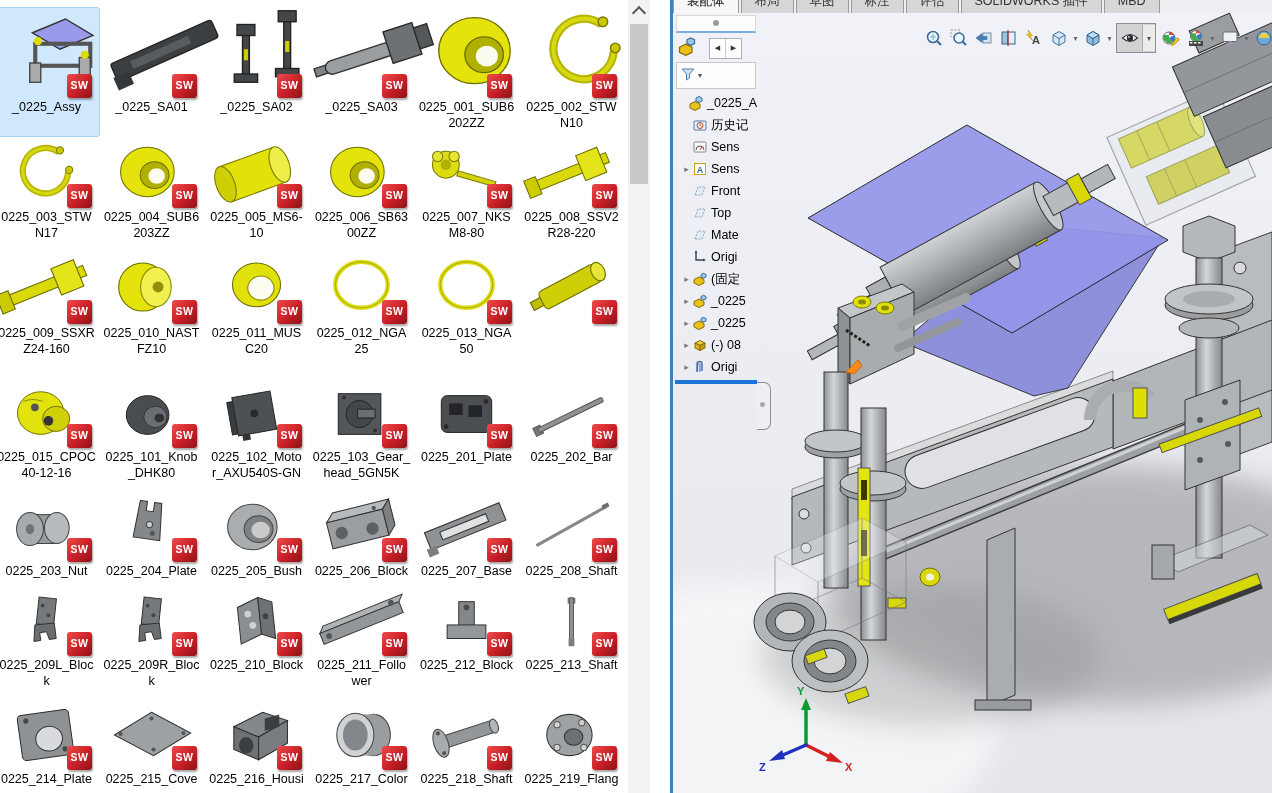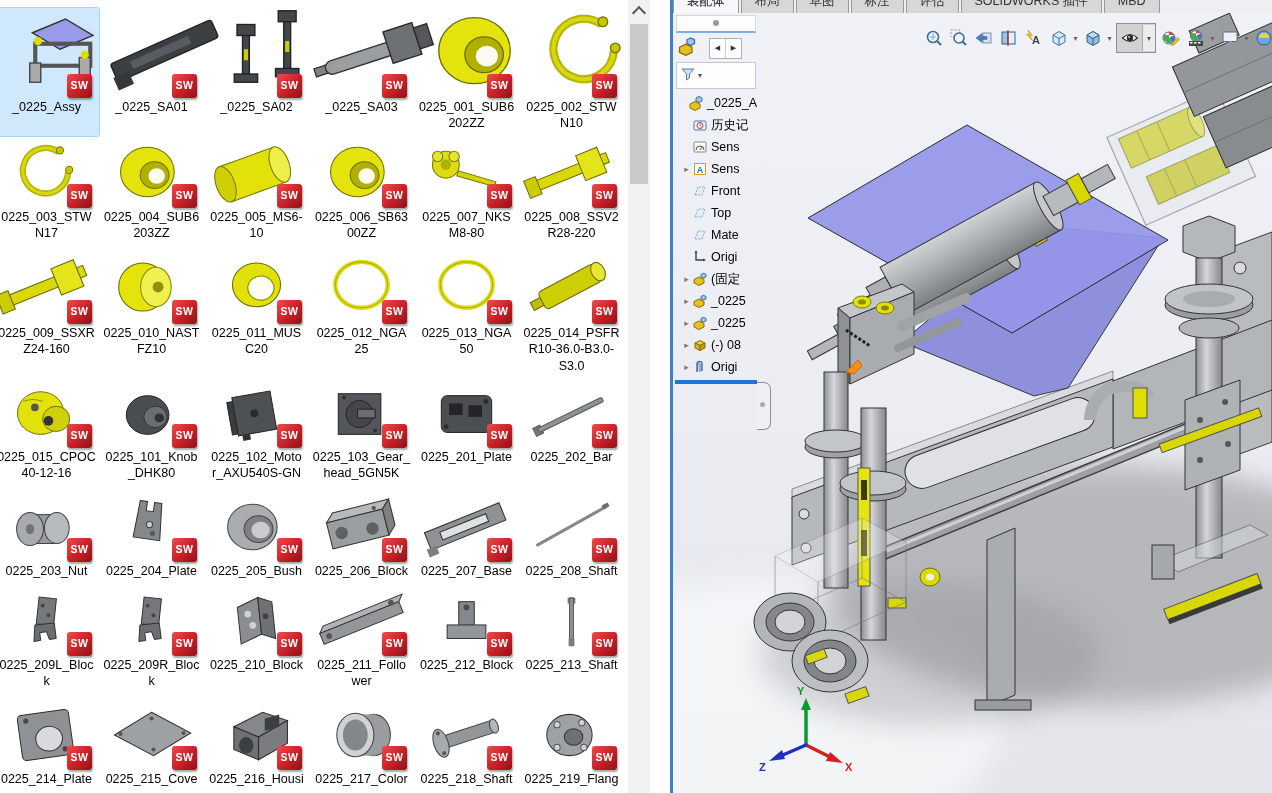--- a/index.html
+++ b/index.html
@@ -296,23 +296,20 @@
           <div class="thumb" style="height: 70px;">
             <svg width="105" height="70" viewBox="0 0 96 64" xmlns="http://www.w3.org/2000/svg">
               <g transform="rotate(-28 48 32)">
                 <rect x="8" y="27" width="12" height="8" fill="#bdbd04" stroke="#6e6e00"></rect>
                 <rect x="18" y="22" width="58" height="18" rx="4" fill="#cfcf08" stroke="#6e6e00"></rect>
                 <ellipse cx="76" cy="31" rx="6" ry="9" fill="#e6e636" stroke="#6e6e00"></ellipse>
               </g>
             </svg>
             <div class="badge" style="top: 48px;">SW</div>
           </div>
-          <div class="lbl">0225_014_PSFR
-R10-36.0-B3.0-
-S3.0</div>
         </div>
         <div class="cell" style="left: -6px; top: 384px; height: 102px;">
           <div class="thumb" style="height: 62px;">
             <svg width="93" height="62" viewBox="0 0 96 64" xmlns="http://www.w3.org/2000/svg">
               <ellipse cx="42" cy="30" rx="24" ry="22" fill="#e2e20c" stroke="#6e6e00"></ellipse>
               <ellipse cx="58" cy="36" rx="14" ry="13" fill="#d0d008" stroke="#6e6e00"></ellipse>
               <circle cx="36" cy="24" r="4" fill="#555"></circle>
               <circle cx="50" cy="38" r="5" fill="#333"></circle>
               <path d="M24 18q10-4 20 0" stroke="#8a8a00" fill="none"></path>
             </svg>

